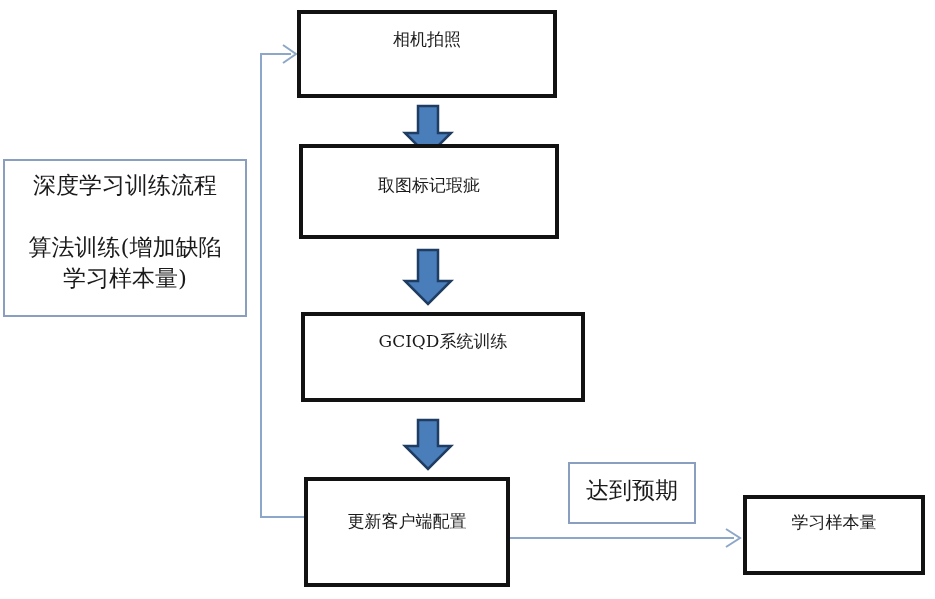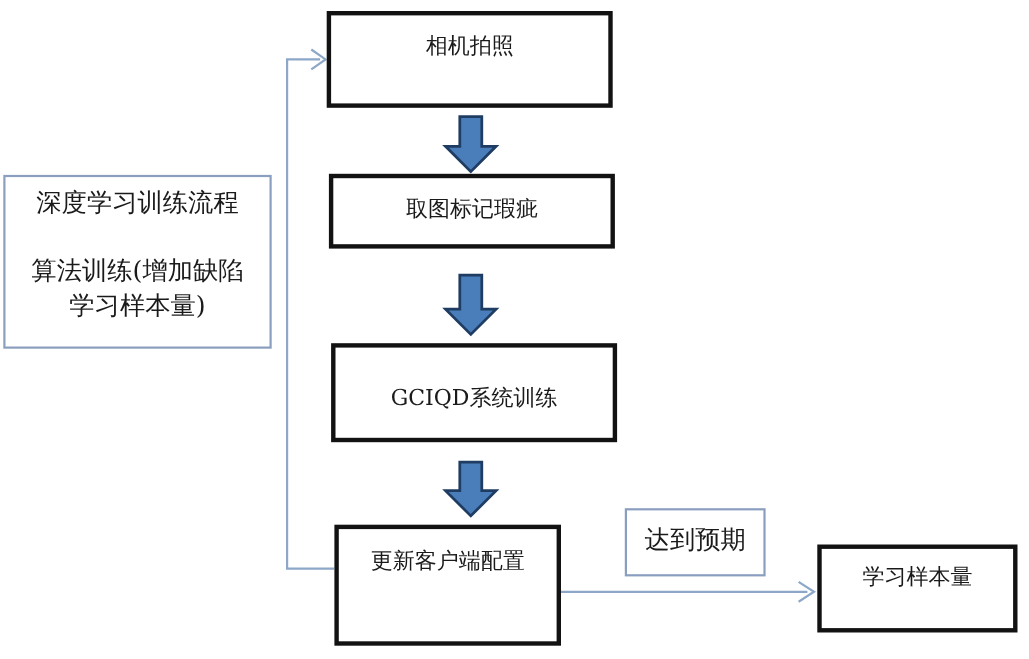--- a/index.html
+++ b/index.html
@@ -14,26 +14,26 @@
   }
   .box {
     position: absolute;
     box-sizing: border-box;
     background: #ffffff;
     text-align: center;
     z-index: 2;
   }
   .thick { border: 4px solid #121212; }
   .thin-blue { border: 2px solid #8a9fc0; }
-  .f25 { font-size: 20px; }
+  .f25 { font-size: 17px; }
   .f23 { font-size: 23px; }
   #box-camera   { left: 297px; top: 10px;  width: 260px; height: 88px;  padding-top: 14px; }
-  #box-mark     { left: 299px; top: 158px; width: 260px; height: 68px;  padding-top: 14px; }
-  #box-train    { left: 301px; top: 312px; width: 260px; height: 90px;  padding-top: 32px; }
-  #box-update   { left: 304px; top: 477px; width: 206px; height: 110px; padding-top: 11px; line-height: 34px; }
+  #box-mark     { left: 299px; top: 144px; width: 260px; height: 95px;  padding-top: 26px; }
+  #box-train    { left: 301px; top: 312px; width: 284px; height: 90px;  padding-top: 14px; }
+  #box-update   { left: 304px; top: 477px; width: 206px; height: 110px; padding-top: 23px; line-height: 34px; }
   #box-side     { left: 3px;   top: 159px; width: 244px; height: 158px; padding-top: 9px;  line-height: 31px; }
   #box-expected { left: 568px; top: 462px; width: 128px; height: 62px;  padding-top: 11px; }
   #box-done     { left: 743px; top: 495px; width: 182px; height: 80px;  padding-top: 12px; }
   .spacer-line { height: 31px; }
   #connector-layer {
     position: absolute;
     left: 0; top: 0;
     width: 935px; height: 599px;
     z-index: 1;
   }

